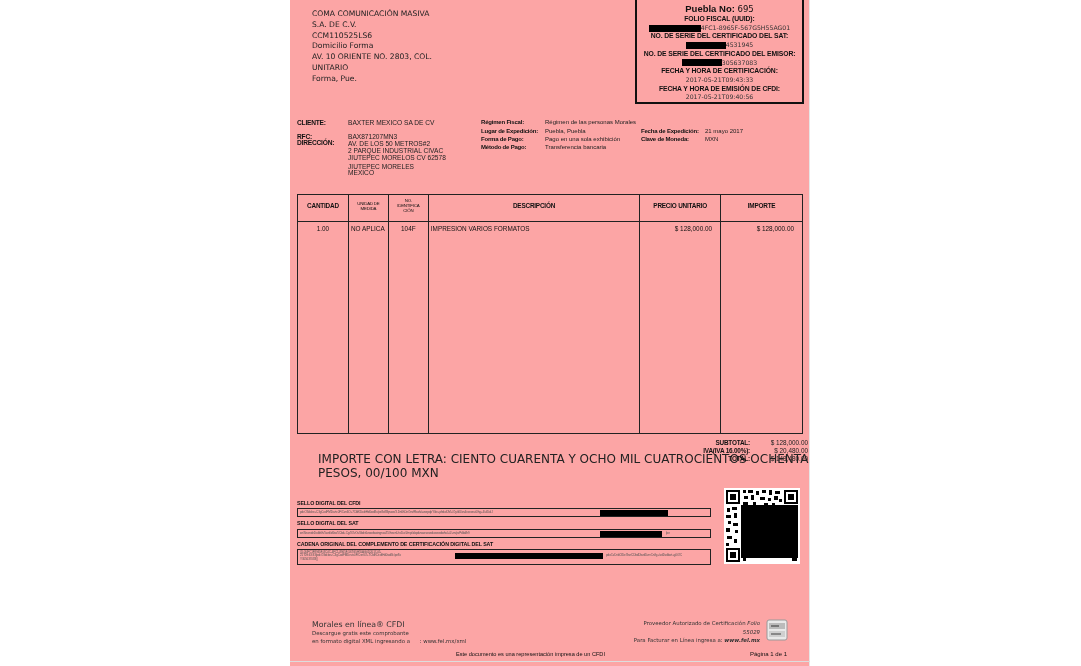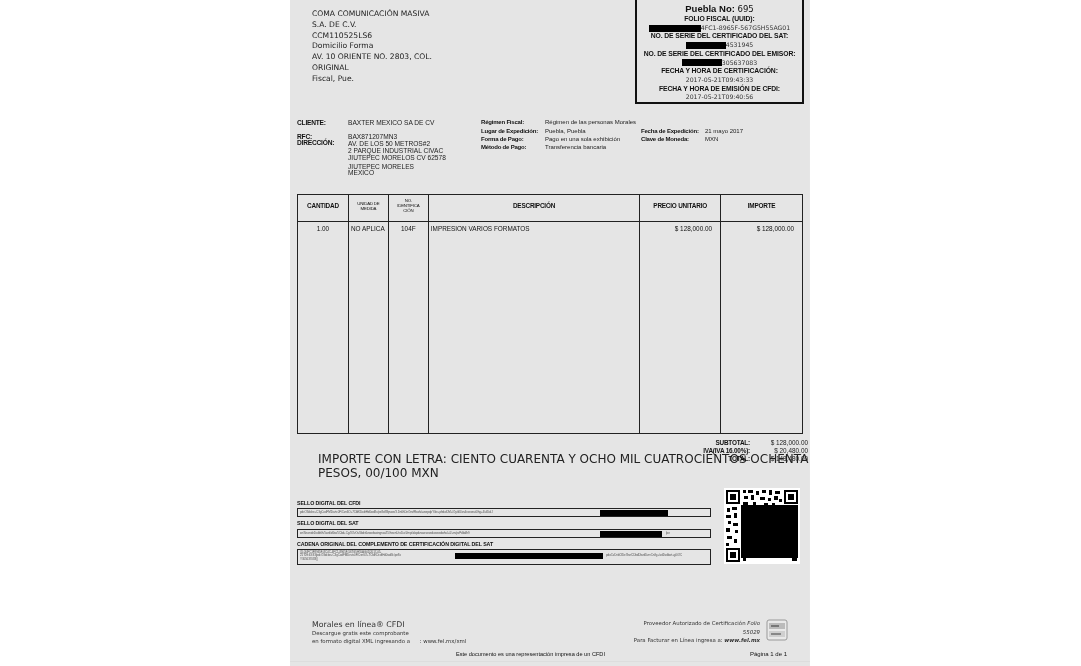--- a/index.html
+++ b/index.html
@@ -1,18 +1,18 @@
 <!DOCTYPE html>
 <html><head>
 <meta charset="utf-8">
 <style>
   * { box-sizing: border-box; margin: 0; padding: 0; }
   html, body { width: 1081px; height: 666px; background: #ffffff; overflow: hidden; }
   body { position: relative; font-family: "Liberation Sans", sans-serif; color: #111; }
-  .page { position: absolute; left: 290px; top: 0; width: 520px; height: 666px; background: #e5e5e5; border-right: 1px solid #e6e6e6; }
+  .page { position: absolute; left: 290px; top: 0; width: 520px; height: 666px; background: #fca5a5; border-right: 1px solid #e6e6e6; }
   .abs { position: absolute; }
   .issuer { left: 22px; top: 9px; font-family: "DejaVu Sans", sans-serif; font-size: 7.6px; line-height: 10.8px; color: #222; }
   .inv-box { left: 345px; top: -2px; width: 169px; height: 106px; border: 2.5px solid #111; text-align: center; font-size: 6.6px; line-height: 8.7px; padding-top: 3px; }
   .inv-box .title { font-size: 9.5px; font-weight: bold; line-height: 11px; }
   .inv-box .title .num { font-weight: normal; font-family: "DejaVu Sans", sans-serif; font-size: 8.5px; }
   .inv-box .lbl { font-weight: bold; font-size: 6.8px; letter-spacing: -0.1px; }
   .inv-box .val { font-family: "DejaVu Sans", sans-serif; font-size: 6.2px; color: #333; }
   .redact { display: inline-block; background: #000; height: 8px; vertical-align: middle; }
   .cl-label { font-weight: bold; font-size: 6.6px; letter-spacing: -0.2px; line-height: 7px; }
   .cl-val { font-size: 6.6px; line-height: 7px; color: #222; }
@@ -42,22 +42,22 @@
 <body>
 
 <div class="page">
 
   <div class="abs issuer">
     <div>COMA COMUNICACIÓN MASIVA</div>
     <div>S.A. DE C.V.</div>
     <div>CCM110525LS6</div>
     <div>Domicilio Forma</div>
     <div>AV. 10 ORIENTE NO. 2803, COL.</div>
-    <div>ORIGINAL</div>
-    <div>Fiscal, Pue.</div>
+    <div>UNITARIO</div>
+    <div>Forma, Pue.</div>
   </div>
 
   <div class="abs inv-box">
     <div class="title">
       <span>Puebla No:</span>
       <span class="num">695</span>
     </div>
     <div class="lbl">FOLIO FISCAL (UUID):</div>
     <div class="val">
       <span class="redact" style="width:52px;height:7px;"></span><span>4FC1-8965F-567G5H55AG01</span>

